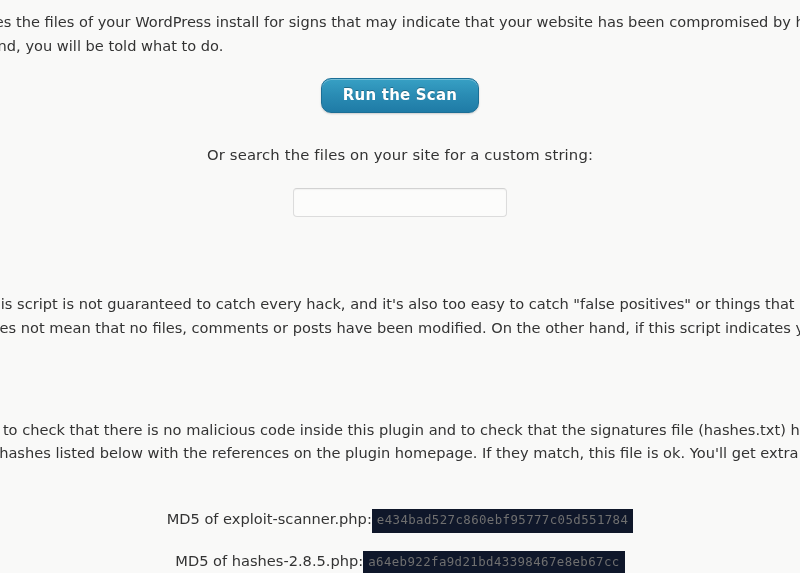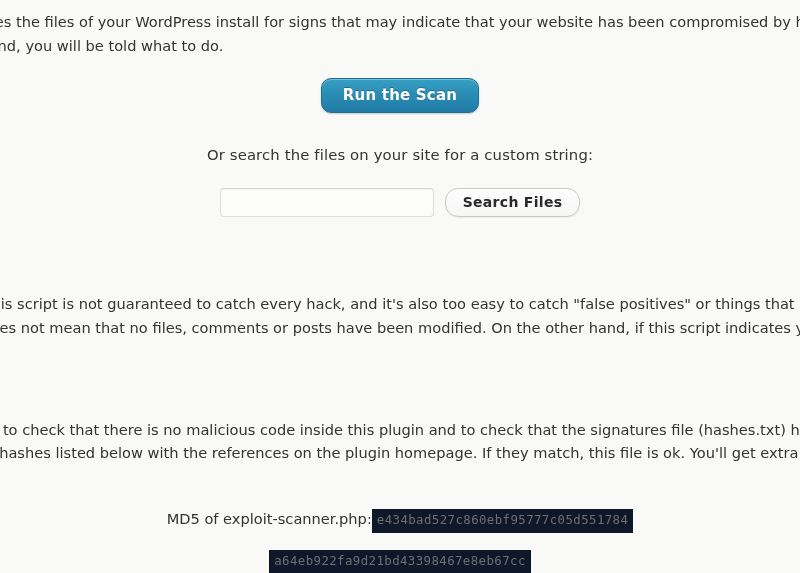--- a/index.html
+++ b/index.html
@@ -145,36 +145,36 @@
   </p>
 
   <div class="scan-btn-row">
     <button class="scan-button">Run the Scan</button>
   </div>
 
   <div class="search-prompt">Or search the files on your site for a custom string:</div>
 
   <div class="search-row">
     <input class="search-input" type="text" value="" style="">
-    <button class="search-button">Search Files</button>
   </div>
 
   <p class="body-para para-mid">
     <span>Please note that this script is not guaranteed to catch every hack, and it's also too easy to catch "false positives" or things that aren't hacks. If you</span>
     <span>get no results it does not mean that no files, comments or posts have been modified. On the other hand, if this script indicates your blog is hacked,</span>
   </p>
 
   <p class="body-para para-low">
     <span>You may also want to check that there is no malicious code inside this plugin and to check that the signatures file (hashes.txt) hasn't been changed.</span>
     <span>Compare the MD5 hashes listed below with the references on the plugin homepage. If they match, this file is ok. You'll get extra points if you</span>
   </p>
 
   <div class="hash-list">
     <div class="hash-row">
       <span class="hash-label">MD5 of exploit-scanner.php:</span>
       <code class="hash-value">e434bad527c860ebf95777c05d551784</code>
     </div>
     <div class="hash-row">
+      <span class="hash-label">MD5 of hashes-2.8.5.php:</span>
       <code class="hash-value">a64eb922fa9d21bd43398467e8eb67cc</code>
     </div>
   </div>
 
 </div>
 
 </body></html>

